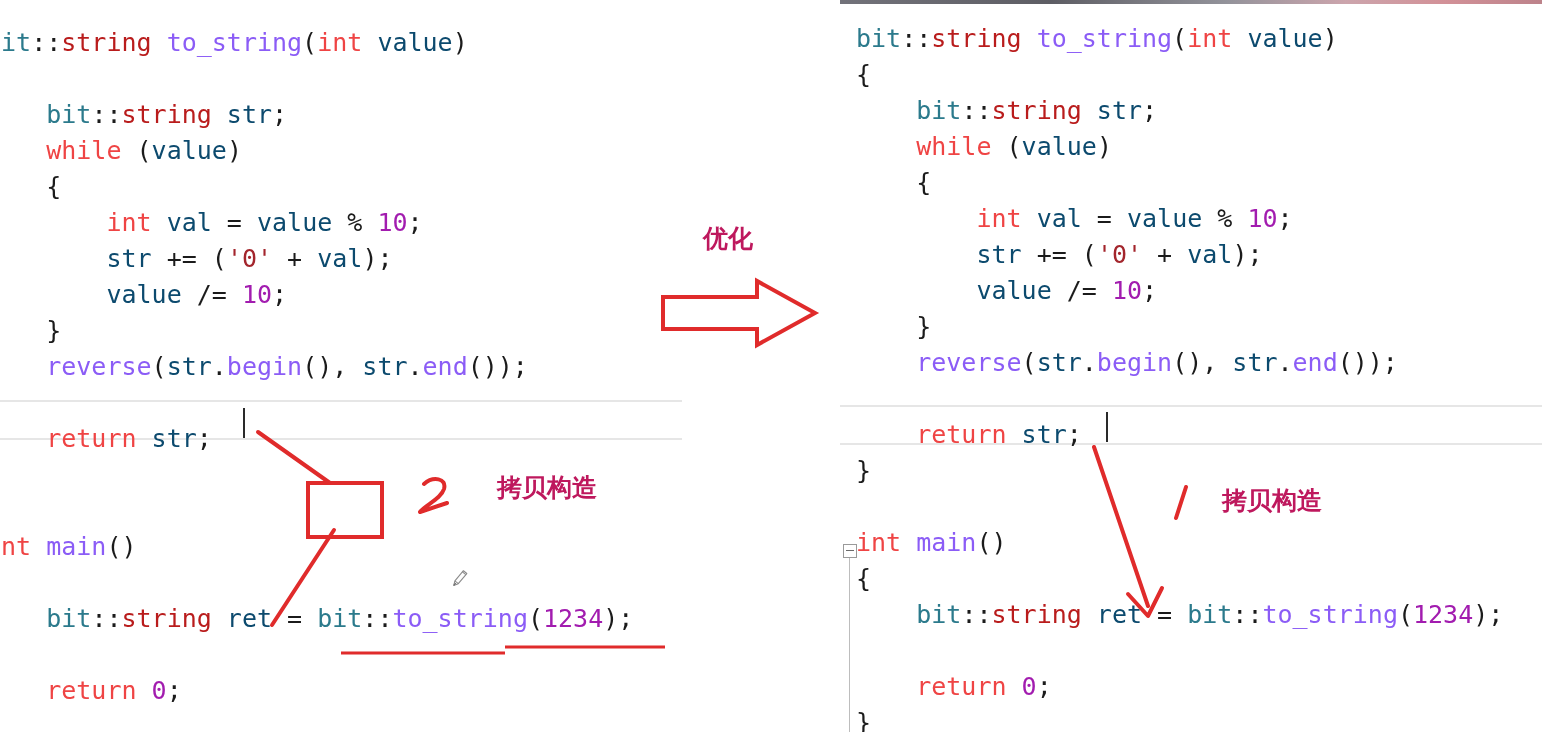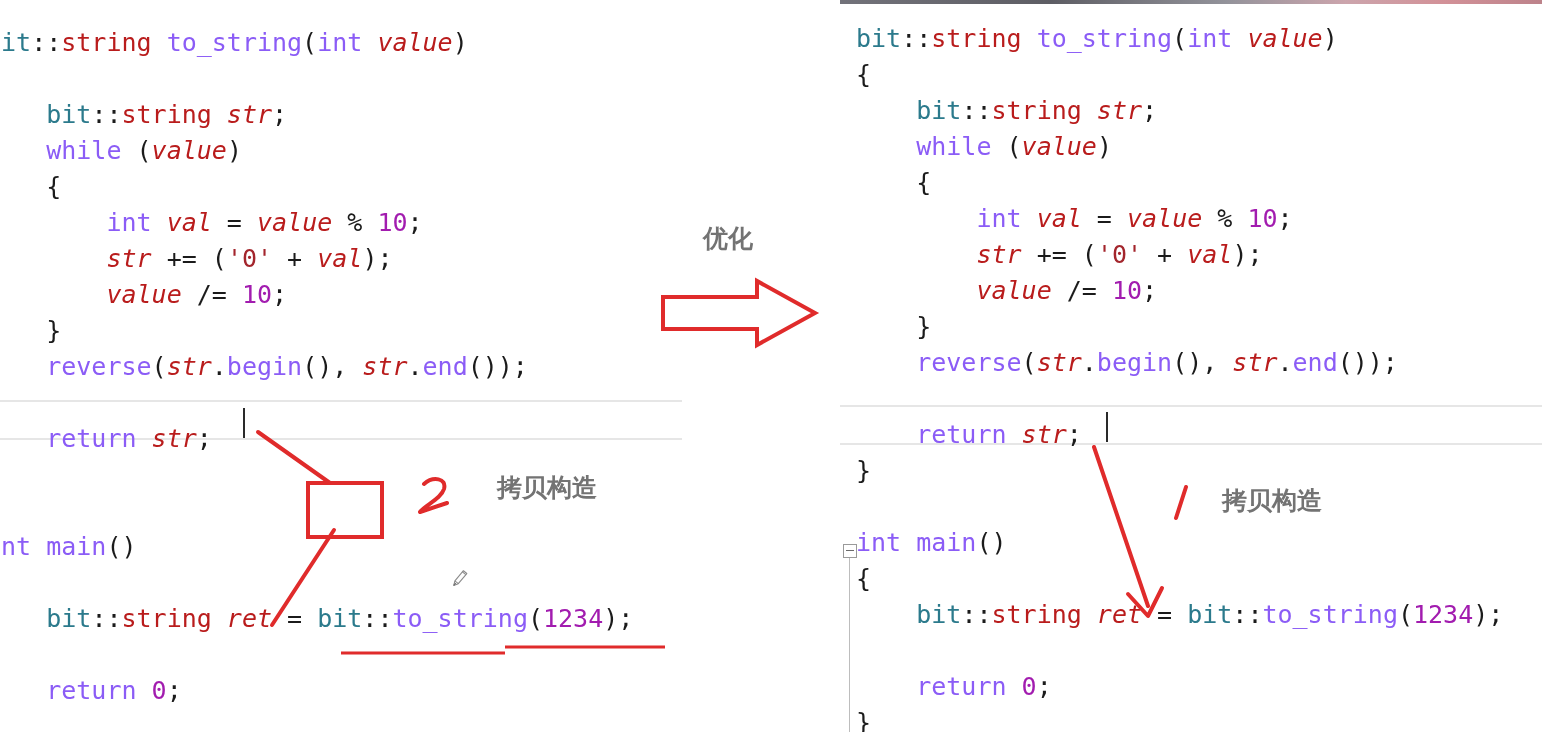--- a/index.html
+++ b/index.html
@@ -31,22 +31,22 @@
     letter-spacing:0px;
   }
   #code-left{left:-14px;top:0px;}
   #code-right{left:856px;top:-4px;}
 
   
   .t-ns     {color:#2b7a8c;}           
   .t-type   {color:#b91c1c;}           
   .t-punct  {color:#1b1b1b;}
   .t-fn     {color:#8b5cf6;}           
-  .t-kw     {color:#8b5cf6;}           
-  .t-var    {color:#b91c1c;font-style:italic;}           
+  .t-kw     {color:#ef4444;}           
+  .t-var    {color:#0c4a6e;}           
   .t-num    {color:#a21caf;}
   .t-char   {color:#a3252c;}           
   .t-op     {color:#1b1b1b;}
   .italic   {}
 
   
   .curline{position:absolute;height:36px;border-top:2px solid #e6e6e6;border-bottom:2px solid #e6e6e6;
            background:#ffffff;pointer-events:none;}
   #curline-left{left:0;top:400px;width:682px;}
   #curline-right{left:840px;top:405px;width:702px;}
@@ -61,21 +61,21 @@
   .collapse-box:after{content:"";position:absolute;left:2px;top:5px;width:8px;height:1px;background:#6b6b6b;}
   #collapse-right{left:843px;top:544px;}
   .guide{position:absolute;width:1px;background:#bdbdbd;}
   #guide-right{left:849px;top:558px;height:174px;}
 
   
   .ann{position:absolute;color:#e02b2b;}
   .ann-cn{
     font-family:Liberation Sans, sans-serif;
     font-weight:700;
-    color:#737373;
+    color:#be185d;
     white-space:nowrap;
     text-align:right;
   }
   #opt-label{left:703px;top:222px;font-size:25px;}
   #copy-label-left{left:497px;top:471px;font-size:25px;}
   #copy-label-right{left:1222px;top:484px;font-size:25px;}
 
   .redbox{position:absolute;border:4px solid #e02b2b;background:transparent;}
   #redbox-left{left:306px;top:481px;width:70px;height:50px;}
 

